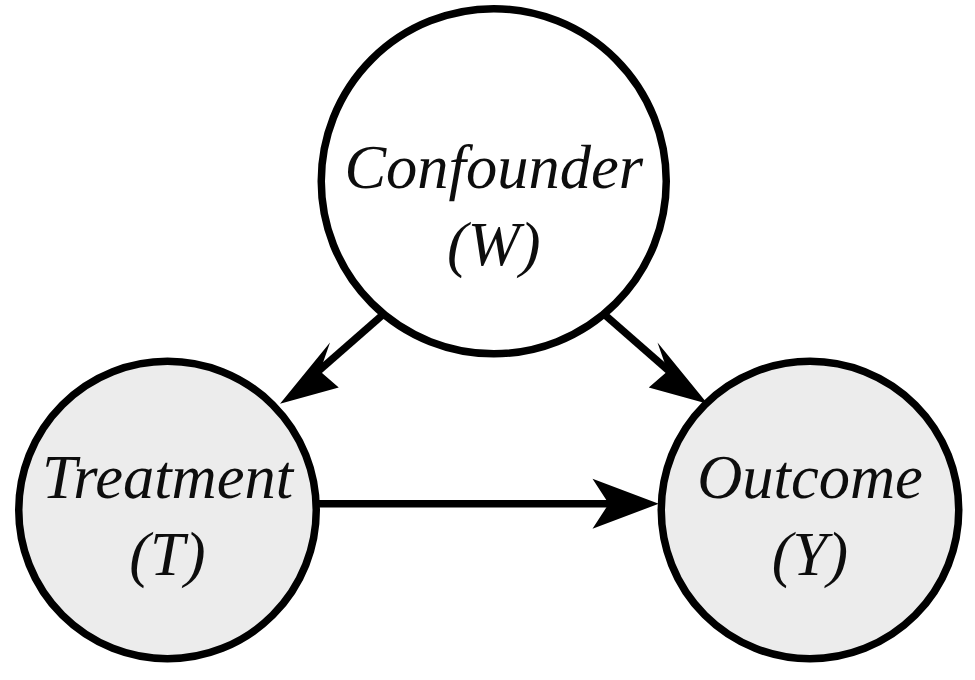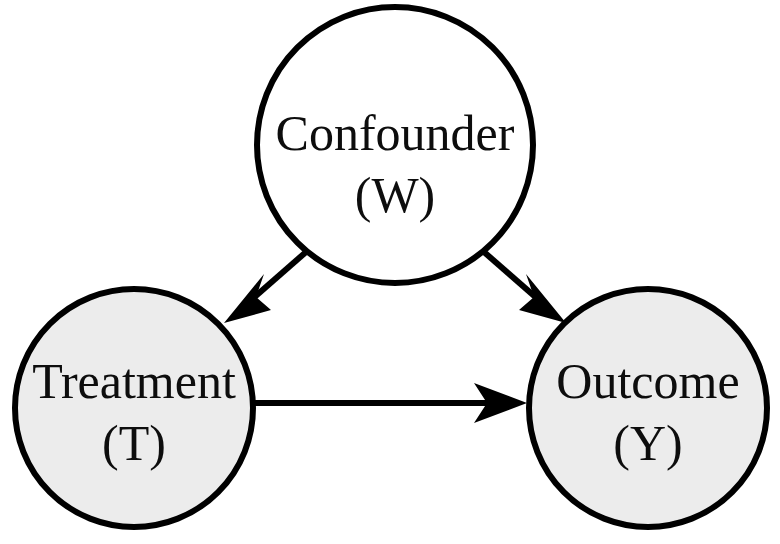--- a/index.html
+++ b/index.html
@@ -11,20 +11,21 @@
     width: 780px;
     height: 544px;
     overflow: hidden;
     font-family: "Liberation Serif", "DejaVu Serif", serif;
   }
   #diagram-root {
     position: relative;
     width: 780px;
     height: 544px;
     background: #ffffff;
+    font-style: italic;
   }
   svg#causal-graph {
     display: block;
     width: 780px;
     height: 544px;
   }
   .node-circle {
     stroke: #000000;
     stroke-width: 6;
   }

